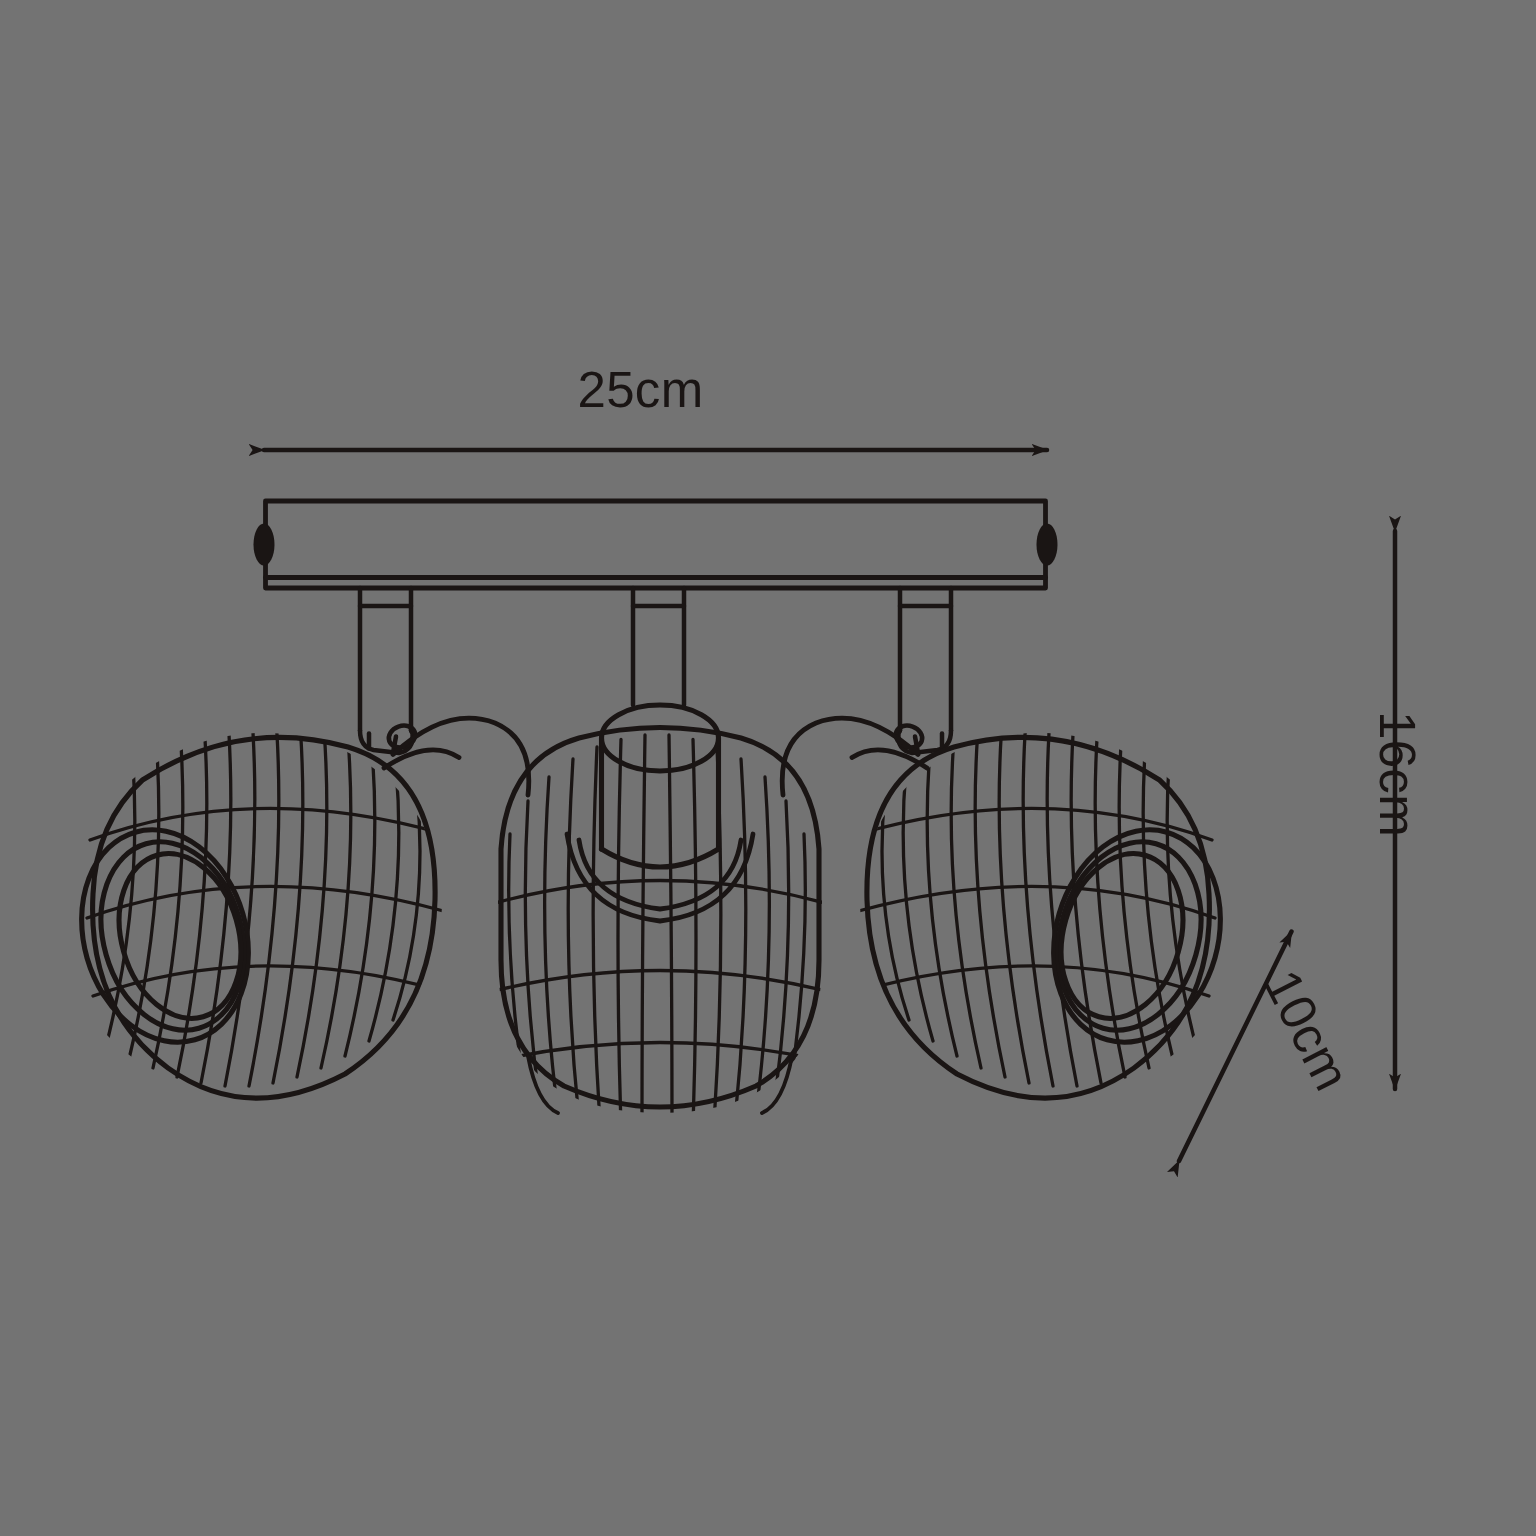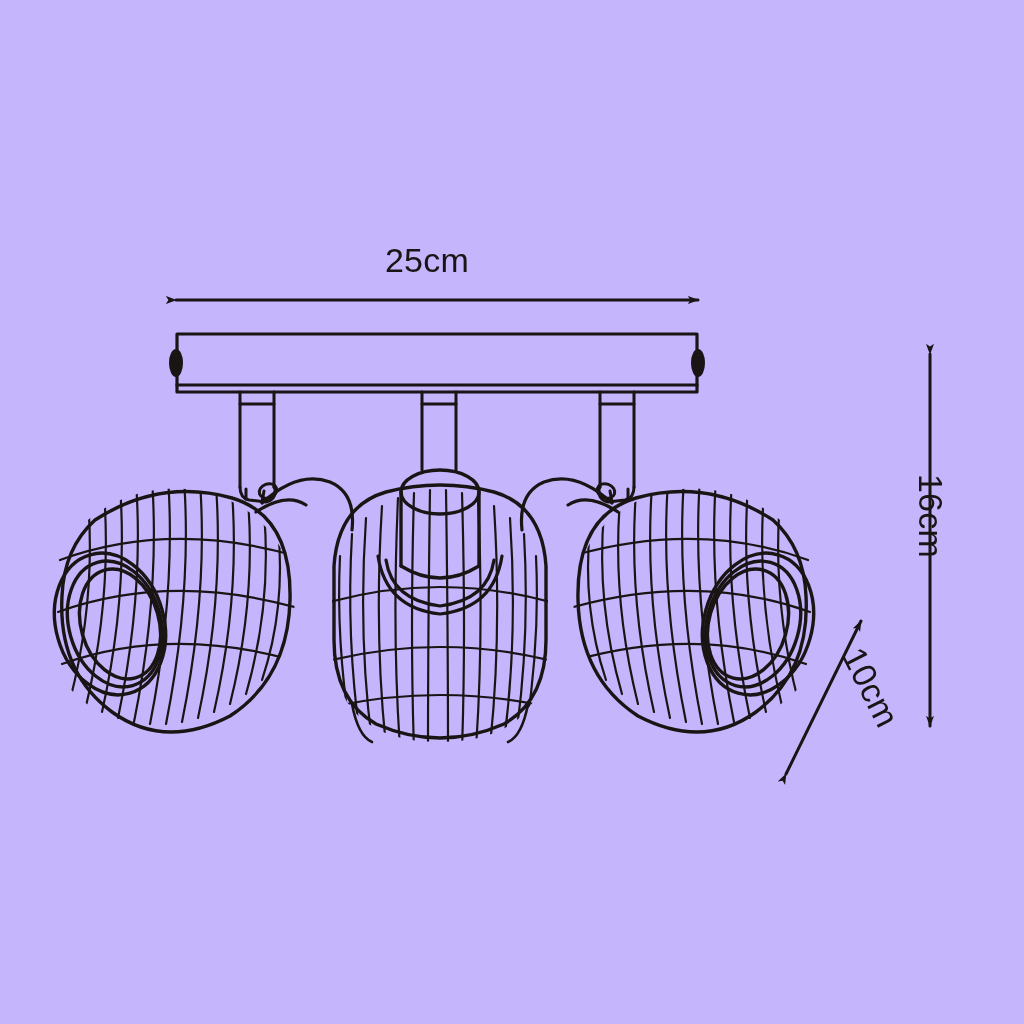--- a/index.html
+++ b/index.html
@@ -5,21 +5,21 @@
 <style>
   html, body {
     margin: 0;
     padding: 0;
     background: #ffffff;
   }
   #stage {
     position: relative;
     width: 1024px;
     height: 1024px;
-    background: #c4b5fd;
+    background: #737373;
     overflow: hidden;
     font-family: "Liberation Sans", sans-serif;
   }
   #drawing {
     position: absolute;
     inset: 0;
     width: 1024px;
     height: 1024px;
     display: block;
   }

